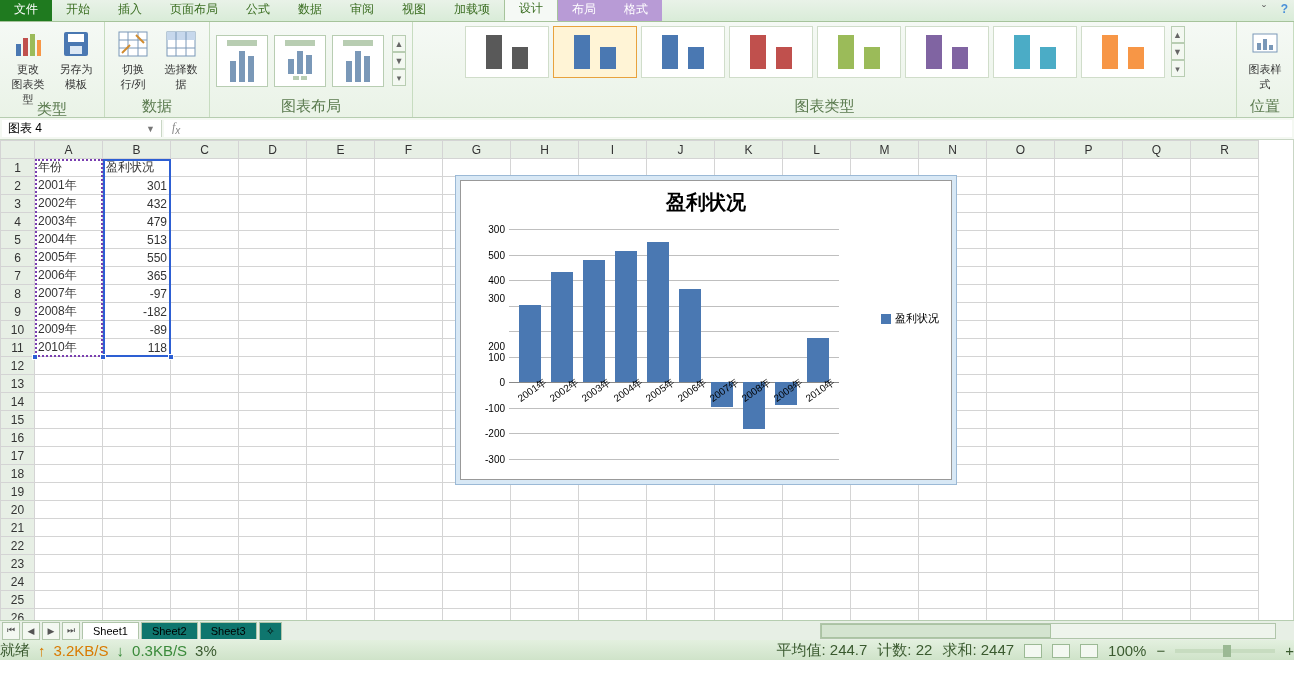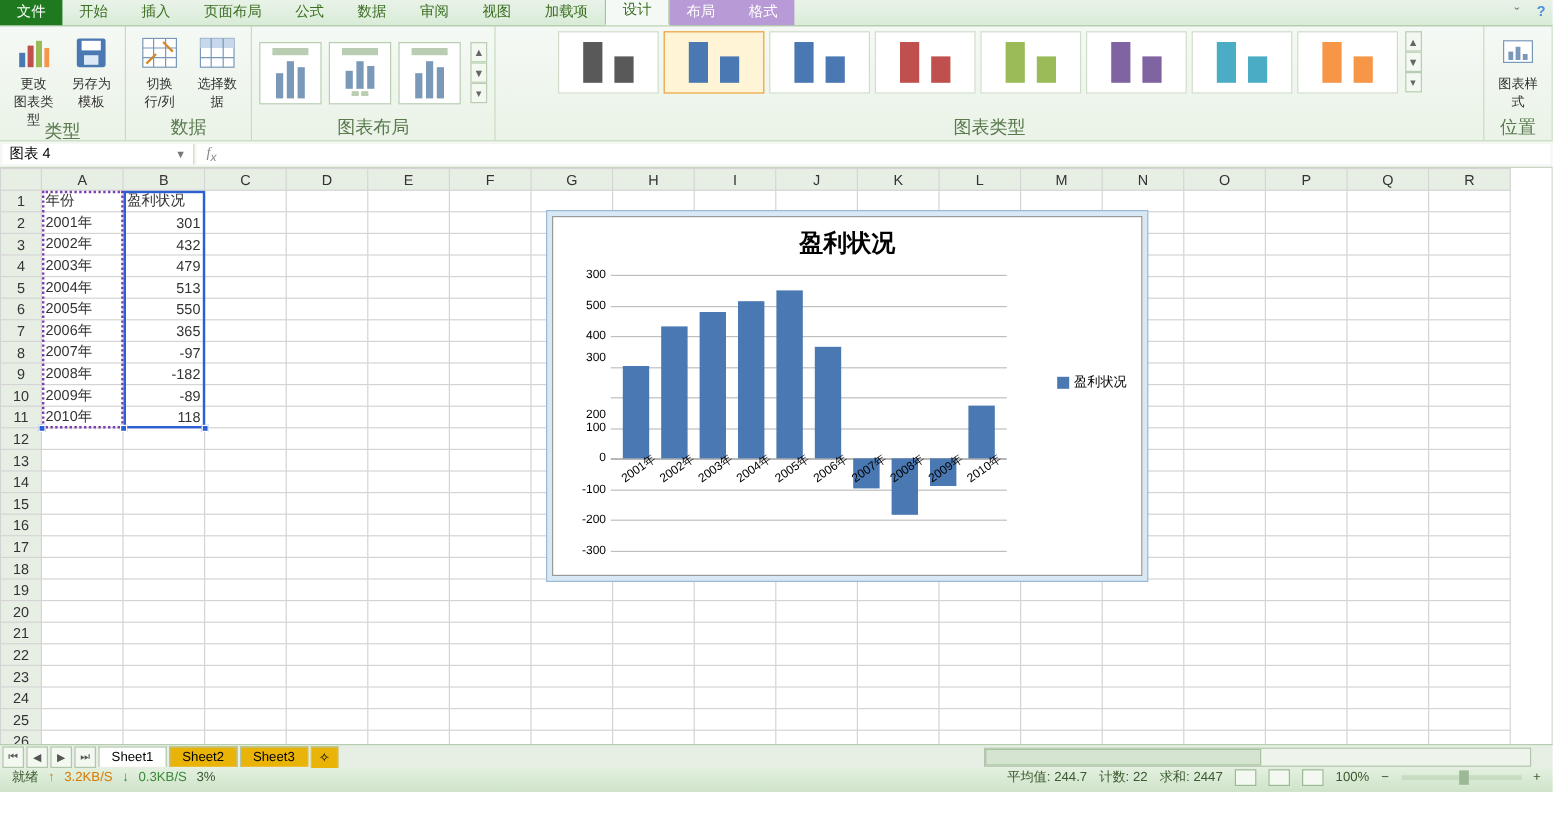--- a/index.html
+++ b/index.html
@@ -63,28 +63,28 @@
 .plot .grid-h{position:absolute;left:0;right:0;border-top:1px solid #bfbfbf;}
 .plot .zero{border-top:1px solid #888;}
 .plot .bar{position:absolute;width:22px;background:#4a78b2;}
 .plot .xl{position:absolute;font-size:10px;transform:rotate(-35deg);transform-origin:left top;white-space:nowrap;}
 .legend{position:absolute;right:12px;top:130px;font-size:11px;display:flex;align-items:center;gap:4px;}
 .legend i{width:10px;height:10px;background:#4a78b2;display:inline-block;}
 
 
 .sheettabs{height:20px;background:#e7efe5;display:flex;align-items:center;border-top:1px solid #b6cdb0;position:relative;}
 .navbtn{width:18px;height:18px;border:1px solid #b0c5aa;margin-left:2px;display:flex;align-items:center;justify-content:center;font-size:9px;color:#555;background:#f3f8f1;}
-.stab{padding:2px 10px;border:1px solid #b0c5aa;border-bottom:none;background:#eab308;margin-left:2px;font-size:11px;}
+.stab{padding:2px 10px;border:1px solid #b0c5aa;border-bottom:none;background:#0f766e;margin-left:2px;font-size:11px;}
 .stab.active{background:#fff;}
 .stab.new{padding:2px 6px;}
 .hscroll{position:absolute;right:18px;left:820px;top:2px;height:16px;border:1px solid #b0c5aa;background:#eef4ec;}
 .hscroll .thumb{position:absolute;left:0;top:0;bottom:0;width:230px;background:#d4e4d0;border:1px solid #aac3a2;}
 
 
-.status{height:20px;background:linear-gradient(#e3f0df,#cfe3c9);display:flex;align-items:flex-start;font-size:11px;color:#3a5a2f;padding:0 10px;justify-content:space-between;}
+.status{height:20px;background:linear-gradient(#e3f0df,#cfe3c9);display:flex;align-items:flex-end;font-size:15px;color:#3a5a2f;padding:0 0;justify-content:space-between;}
 .status .left{display:flex;gap:8px;align-items:center;}
 .status .right{display:flex;gap:10px;align-items:center;}
 .viewbtn{width:18px;height:14px;border:1px solid #9bb994;background:#f3f8f1;}
 .zslider{width:100px;height:4px;background:#c7dcc0;position:relative;}
 .zslider i{position:absolute;left:48px;top:-4px;width:8px;height:12px;background:#9bb994;}
 </style>
 </head>
 <body>
 
 <div class="tabs">

